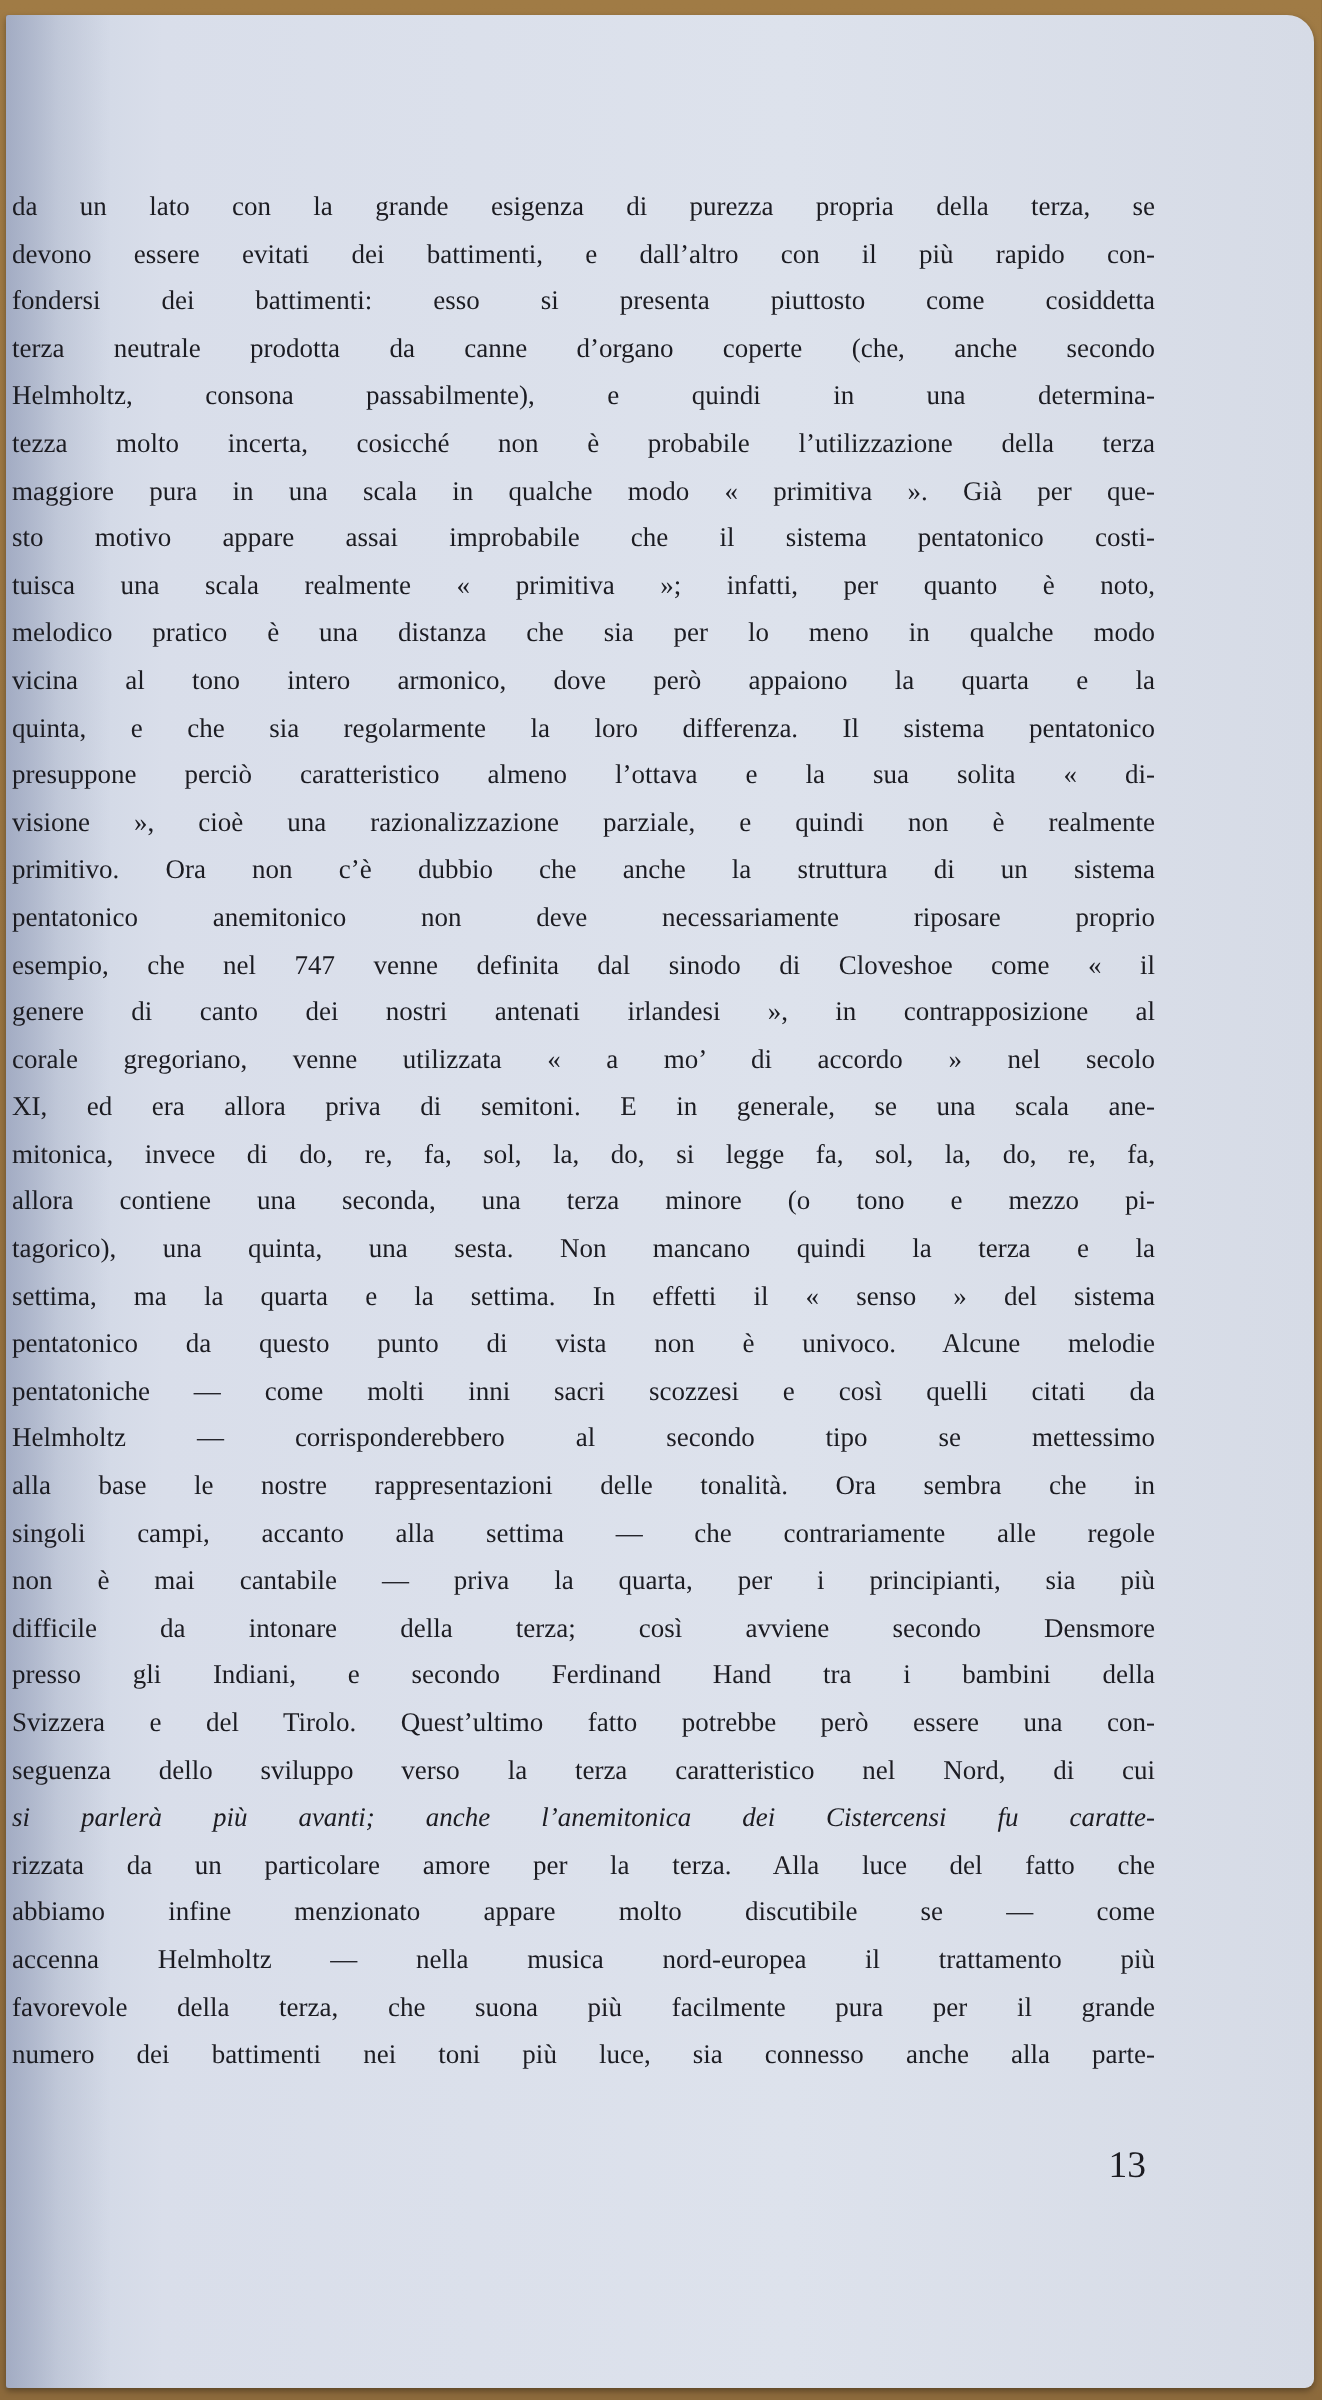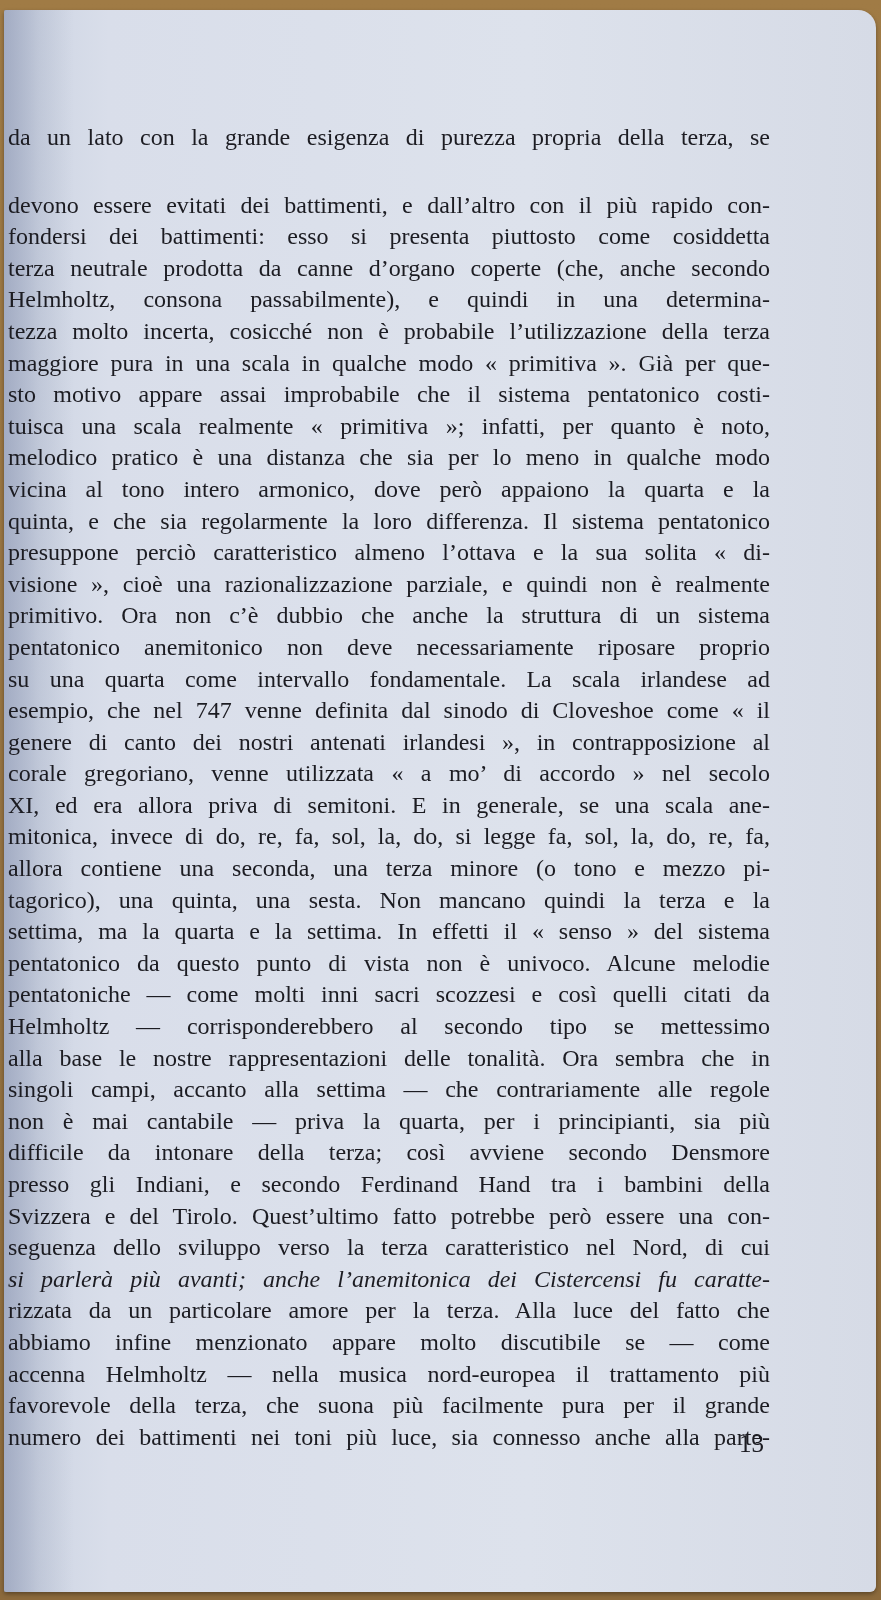--- a/index.html
+++ b/index.html
@@ -20,21 +20,21 @@
     box-shadow: 0 2px 4px rgba(0,0,0,0.35);
   }
   .page::before {
     content: ""; position: absolute; left: 0; top: 0; bottom: 0; width: 70px;
     background: linear-gradient(90deg, rgba(120,130,160,0.35), rgba(120,130,160,0));
   }
   .text-block {
     position: absolute;
     left: 4px; top: 112px; width: 762px;
     font-family: "Liberation Serif", "DejaVu Serif", serif;
-    font-size: 24px;
+    font-size: 18px;
     line-height: 31.6px;
     color: #1c1c22;
     text-align: justify;
   }
   .line {
     display: block;
     white-space: nowrap;
     text-align-last: justify;
     text-align: justify;
     height: 31.6px;
@@ -47,36 +47,35 @@
     font-size: 25px; color: #1c1c22;
   }
 </style>
 </head>
 <body>
 
 <div class="table-bg"></div>
 <div class="page">
   <div class="text-block" id="text-block">
       <span class="line" style="display: block; word-spacing: 8.25px;">da un lato con la grande esigenza di purezza propria della terza, se</span>
-      <span class="line" style="display: block; word-spacing: 5.90909px; margin-top: 36px;">devono essere evitati dei battimenti, e dall’altro con il più rapido con-</span>
+      <span class="line" style="display: block; word-spacing: 5.90909px;">devono essere evitati dei battimenti, e dall’altro con il più rapido con-</span>
       <span class="line" style="display: block; word-spacing: 13.125px;">fondersi dei battimenti: esso si presenta piuttosto come cosiddetta</span>
       <span class="line" style="display: block; word-spacing: 6.55556px;">terza neutrale prodotta da canne d’organo coperte (che, anche secondo</span>
       <span class="line" style="display: block; word-spacing: 18.5714px;">Helmholtz, consona passabilmente), e quindi in una determina-</span>
       <span class="line" style="display: block; word-spacing: 5.88889px;">tezza molto incerta, cosicché non è probabile l’utilizzazione della terza</span>
       <span class="line" style="display: block; word-spacing: 3.61538px;">maggiore pura in una scala in qualche modo « primitiva ». Già per que-</span>
       <span class="line" style="display: block; word-spacing: 8.22222px;">sto motivo appare assai improbabile che il sistema pentatonico costi-</span>
       <span class="line" style="display: block; word-spacing: 9px;">tuisca una scala realmente « primitiva »; infatti, per quanto è noto,</span>
       <span class="line" style="display: block; word-spacing: 6px;">melodico pratico è una distanza che sia per lo meno in qualche modo</span>
       <span class="line" style="display: block; word-spacing: 10.5455px;">vicina al tono intero armonico, dove però appaiono la quarta e la</span>
       <span class="line" style="display: block; word-spacing: 5.3px;">quinta, e che sia regolarmente la loro differenza. Il sistema pentatonico</span>
       <span class="line" style="display: block; word-spacing: 5.7px;">presuppone perciò caratteristico almeno l’ottava e la sua solita « di-</span>
       <span class="line" style="display: block; word-spacing: 4.8px;">visione », cioè una razionalizzazione parziale, e quindi non è realmente</span>
       <span class="line" style="display: block; word-spacing: 9.54545px;">primitivo. Ora non c’è dubbio che anche la struttura di un sistema</span>
       <span class="line" style="display: block; word-spacing: 13.6667px;">pentatonico anemitonico non deve necessariamente riposare proprio</span>
-      <span class="line" style="display: block; word-spacing: 11.4444px;">su una quarta come intervallo fondamentale. La scala irlandese ad</span>
       <span class="line" style="display: block; word-spacing: 4.66667px;">esempio, che nel 747 venne definita dal sinodo di Cloveshoe come « il</span>
       <span class="line" style="display: block; word-spacing: 8px;">genere di canto dei nostri antenati irlandesi », in contrapposizione al</span>
       <span class="line" style="display: block; word-spacing: 9px;">corale gregoriano, venne utilizzata « a mo’ di accordo » nel secolo</span>
       <span class="line" style="display: block; word-spacing: 7.53846px;">XI, ed era allora priva di semitoni. E in generale, se una scala ane-</span>
       <span class="line" style="display: block; word-spacing: 4.4375px;">mitonica, invece di do, re, fa, sol, la, do, si legge fa, sol, la, do, re, fa,</span>
       <span class="line" style="display: block; word-spacing: 9.45455px;">allora contiene una seconda, una terza minore (o tono e mezzo pi-</span>
       <span class="line" style="display: block; word-spacing: 9.81818px;">tagorico), una quinta, una sesta. Non mancano quindi la terza e la</span>
       <span class="line" style="display: block; word-spacing: 6.92857px;">settima, ma la quarta e la settima. In effetti il « senso » del sistema</span>
       <span class="line" style="display: block; word-spacing: 8.4px;">pentatonico da questo punto di vista non è univoco. Alcune melodie</span>
       <span class="line" style="display: block; word-spacing: 7.45455px;">pentatoniche — come molti inni sacri scozzesi e così quelli citati da</span>

